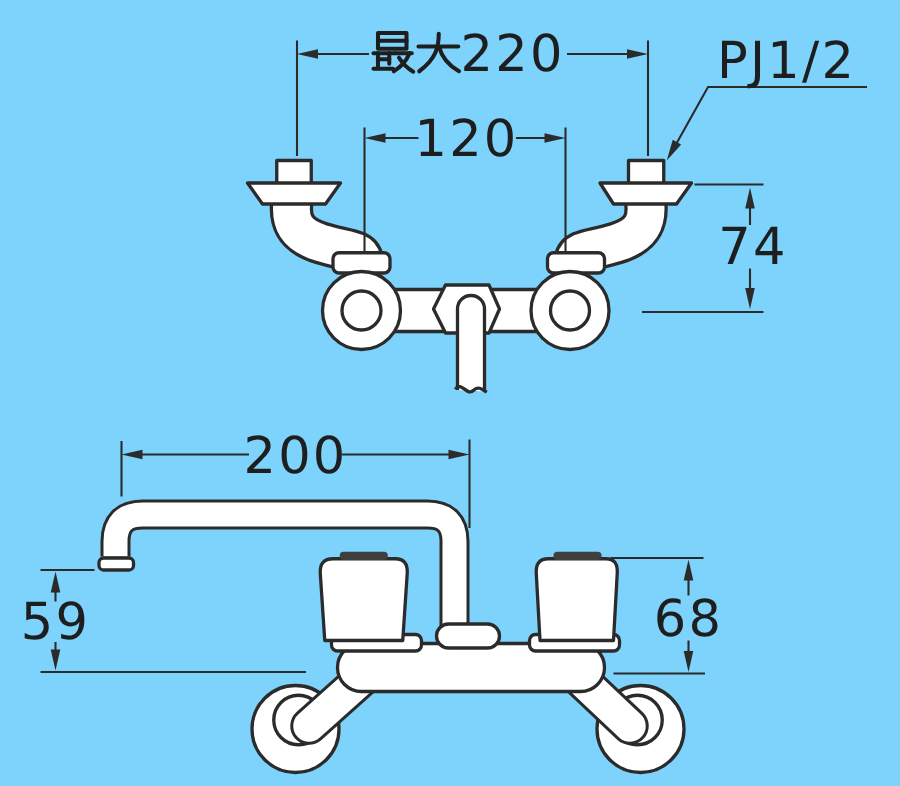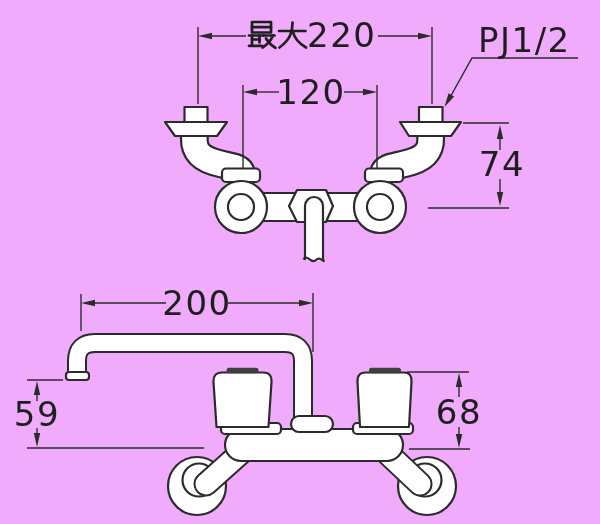--- a/index.html
+++ b/index.html
@@ -1,16 +1,16 @@
 <!DOCTYPE html>
 <html><head>
 <meta charset="utf-8">
 <style>
   html,body{margin:0;padding:0;background:#ffffff;}
-  .stage{width:600px;height:524px;position:relative;background:#f0abfc;overflow:hidden;}
+  .stage{width:600px;height:524px;position:relative;background:#7dd3fc;overflow:hidden;}
   svg{display:block;}
   .ol{fill:#ffffff;stroke:#2b2b2b;stroke-width:2.2;stroke-linejoin:round;}
   .pb{fill:none;stroke:#2b2b2b;stroke-linecap:butt;}
   .pw{fill:none;stroke:#ffffff;stroke-linecap:butt;}
   .pbr{fill:none;stroke:#2b2b2b;stroke-linecap:round;}
   .pwr{fill:none;stroke:#ffffff;stroke-linecap:round;}
   .dim{fill:none;stroke:#2b2b2b;stroke-width:1.4;}
   .arr{fill:#2b2b2b;stroke:none;}
   .txt{font-family:"DejaVu Sans","Liberation Sans",sans-serif;font-size:34px;fill:#1e1e1e;letter-spacing:1.5px;}
   .kan{fill:none;stroke:#1e1e1e;stroke-width:2.7;stroke-linecap:round;stroke-linejoin:round;}

